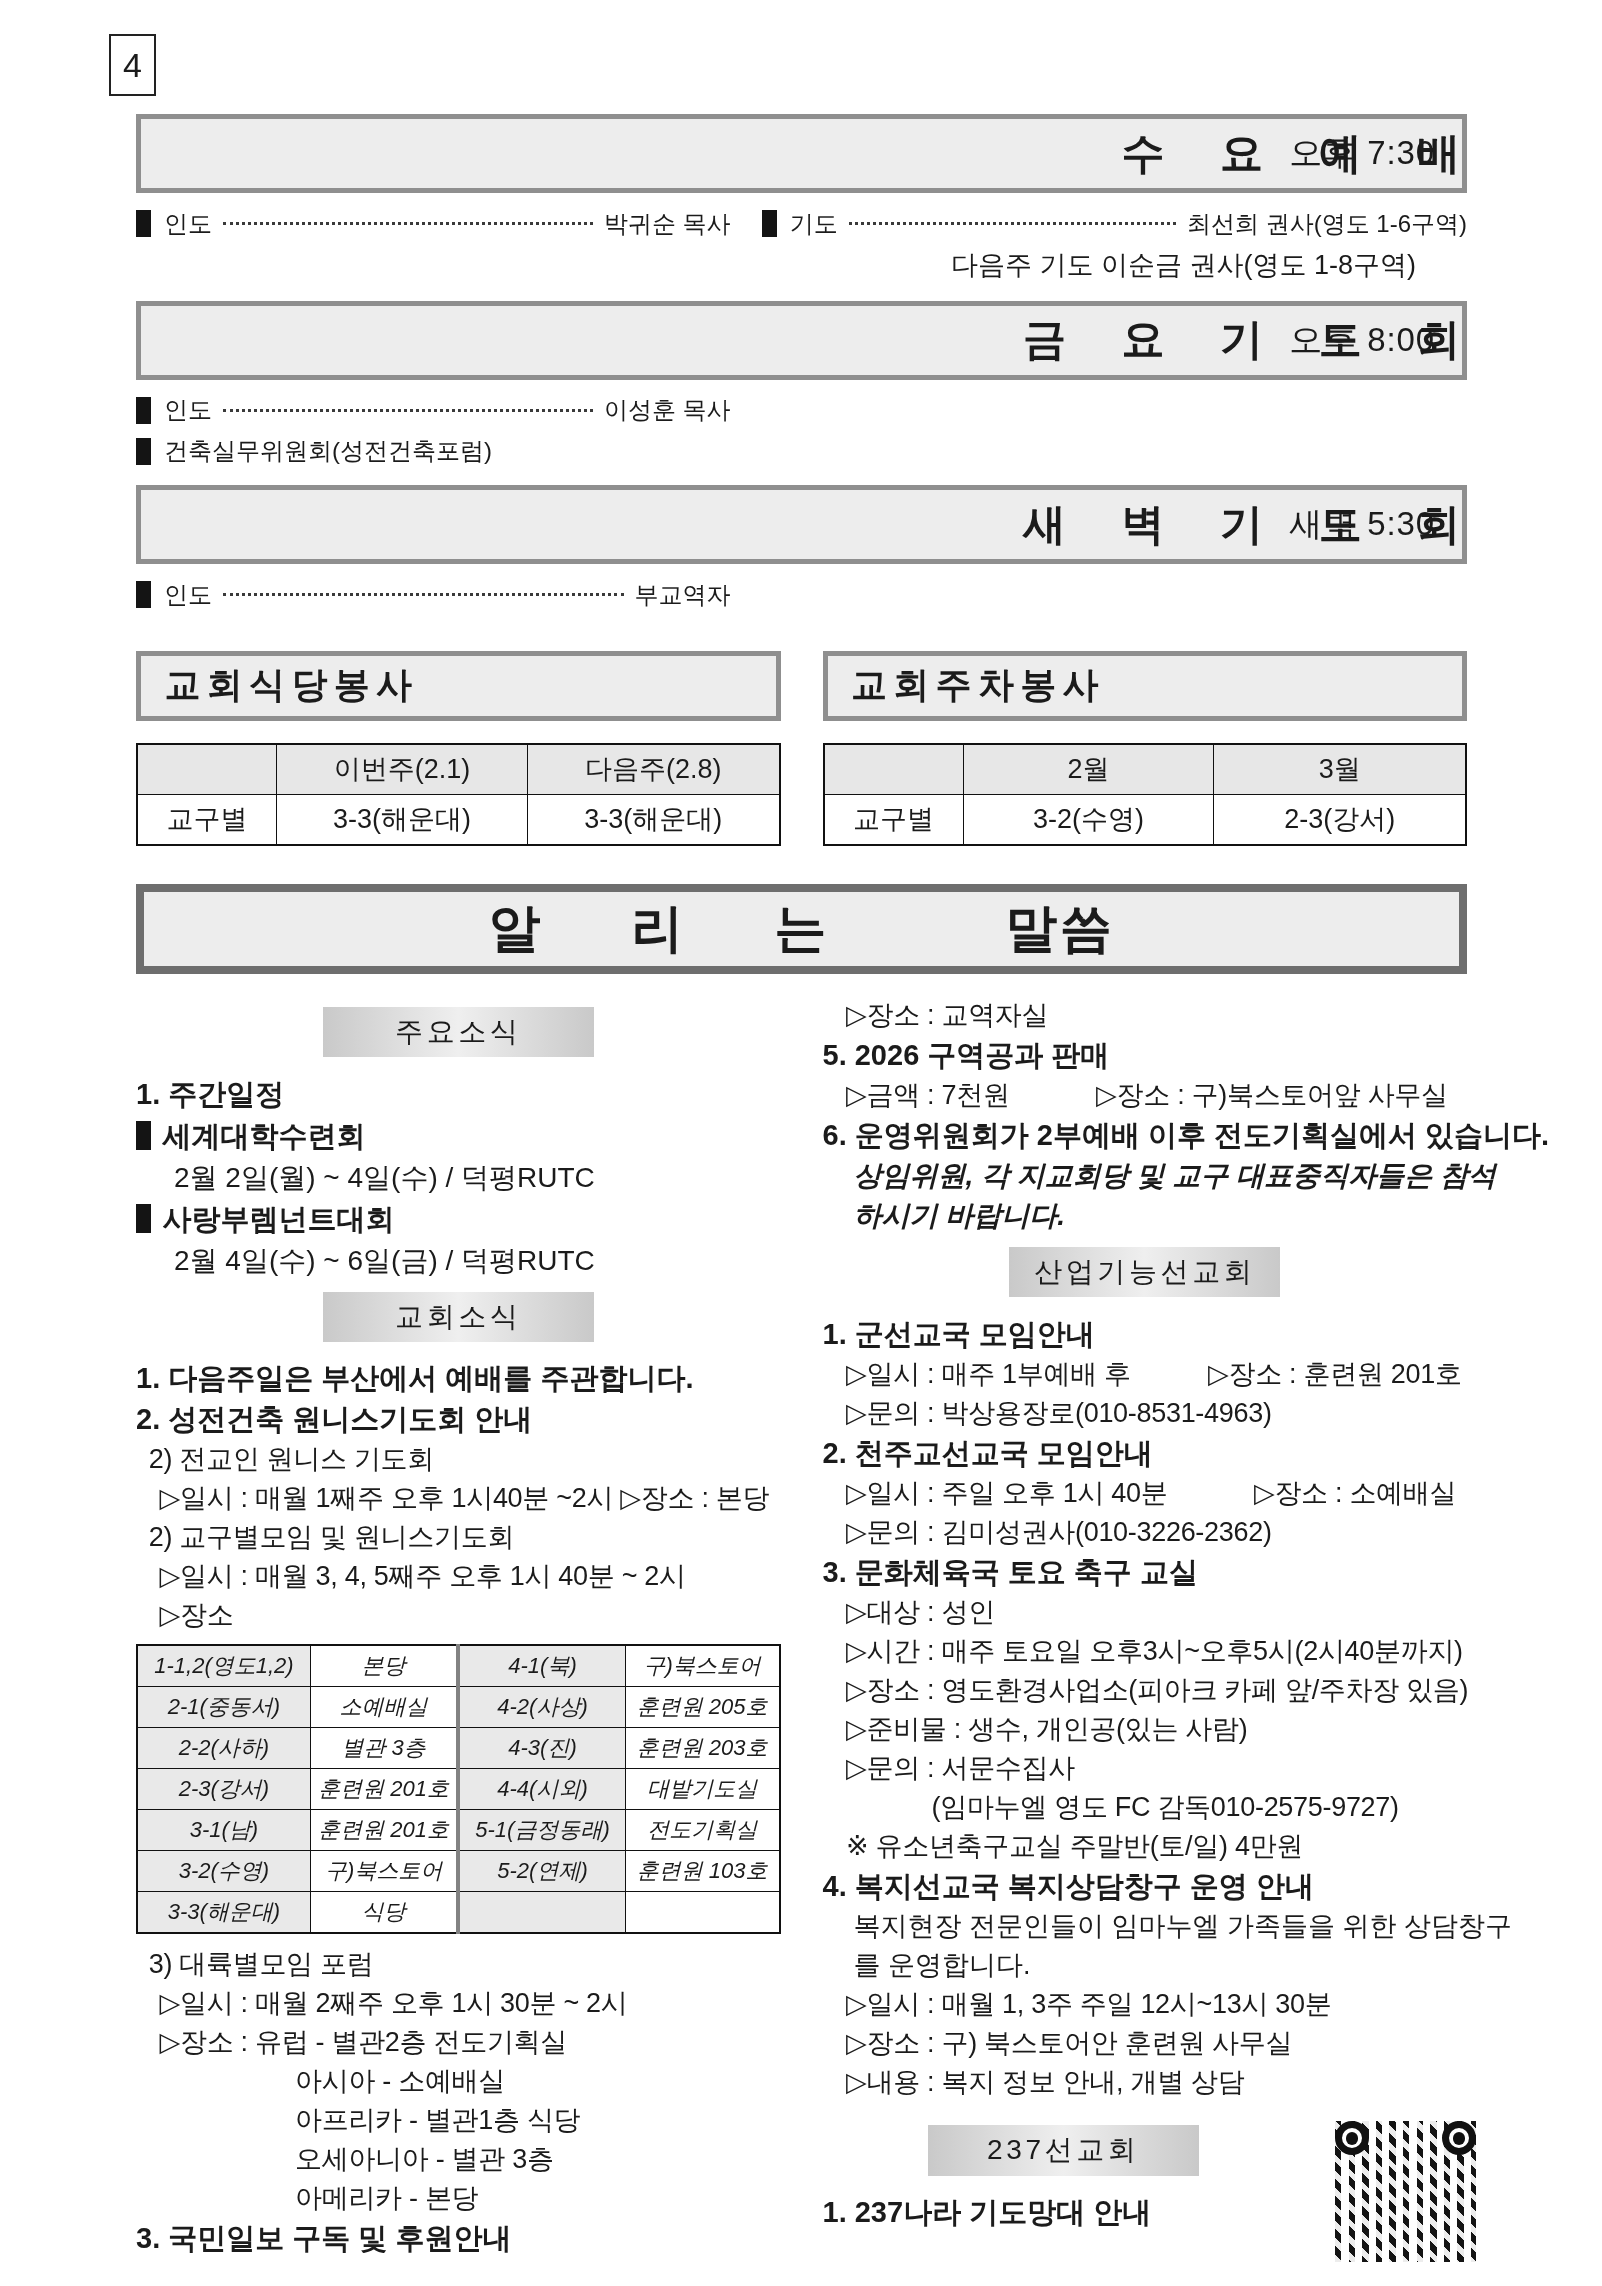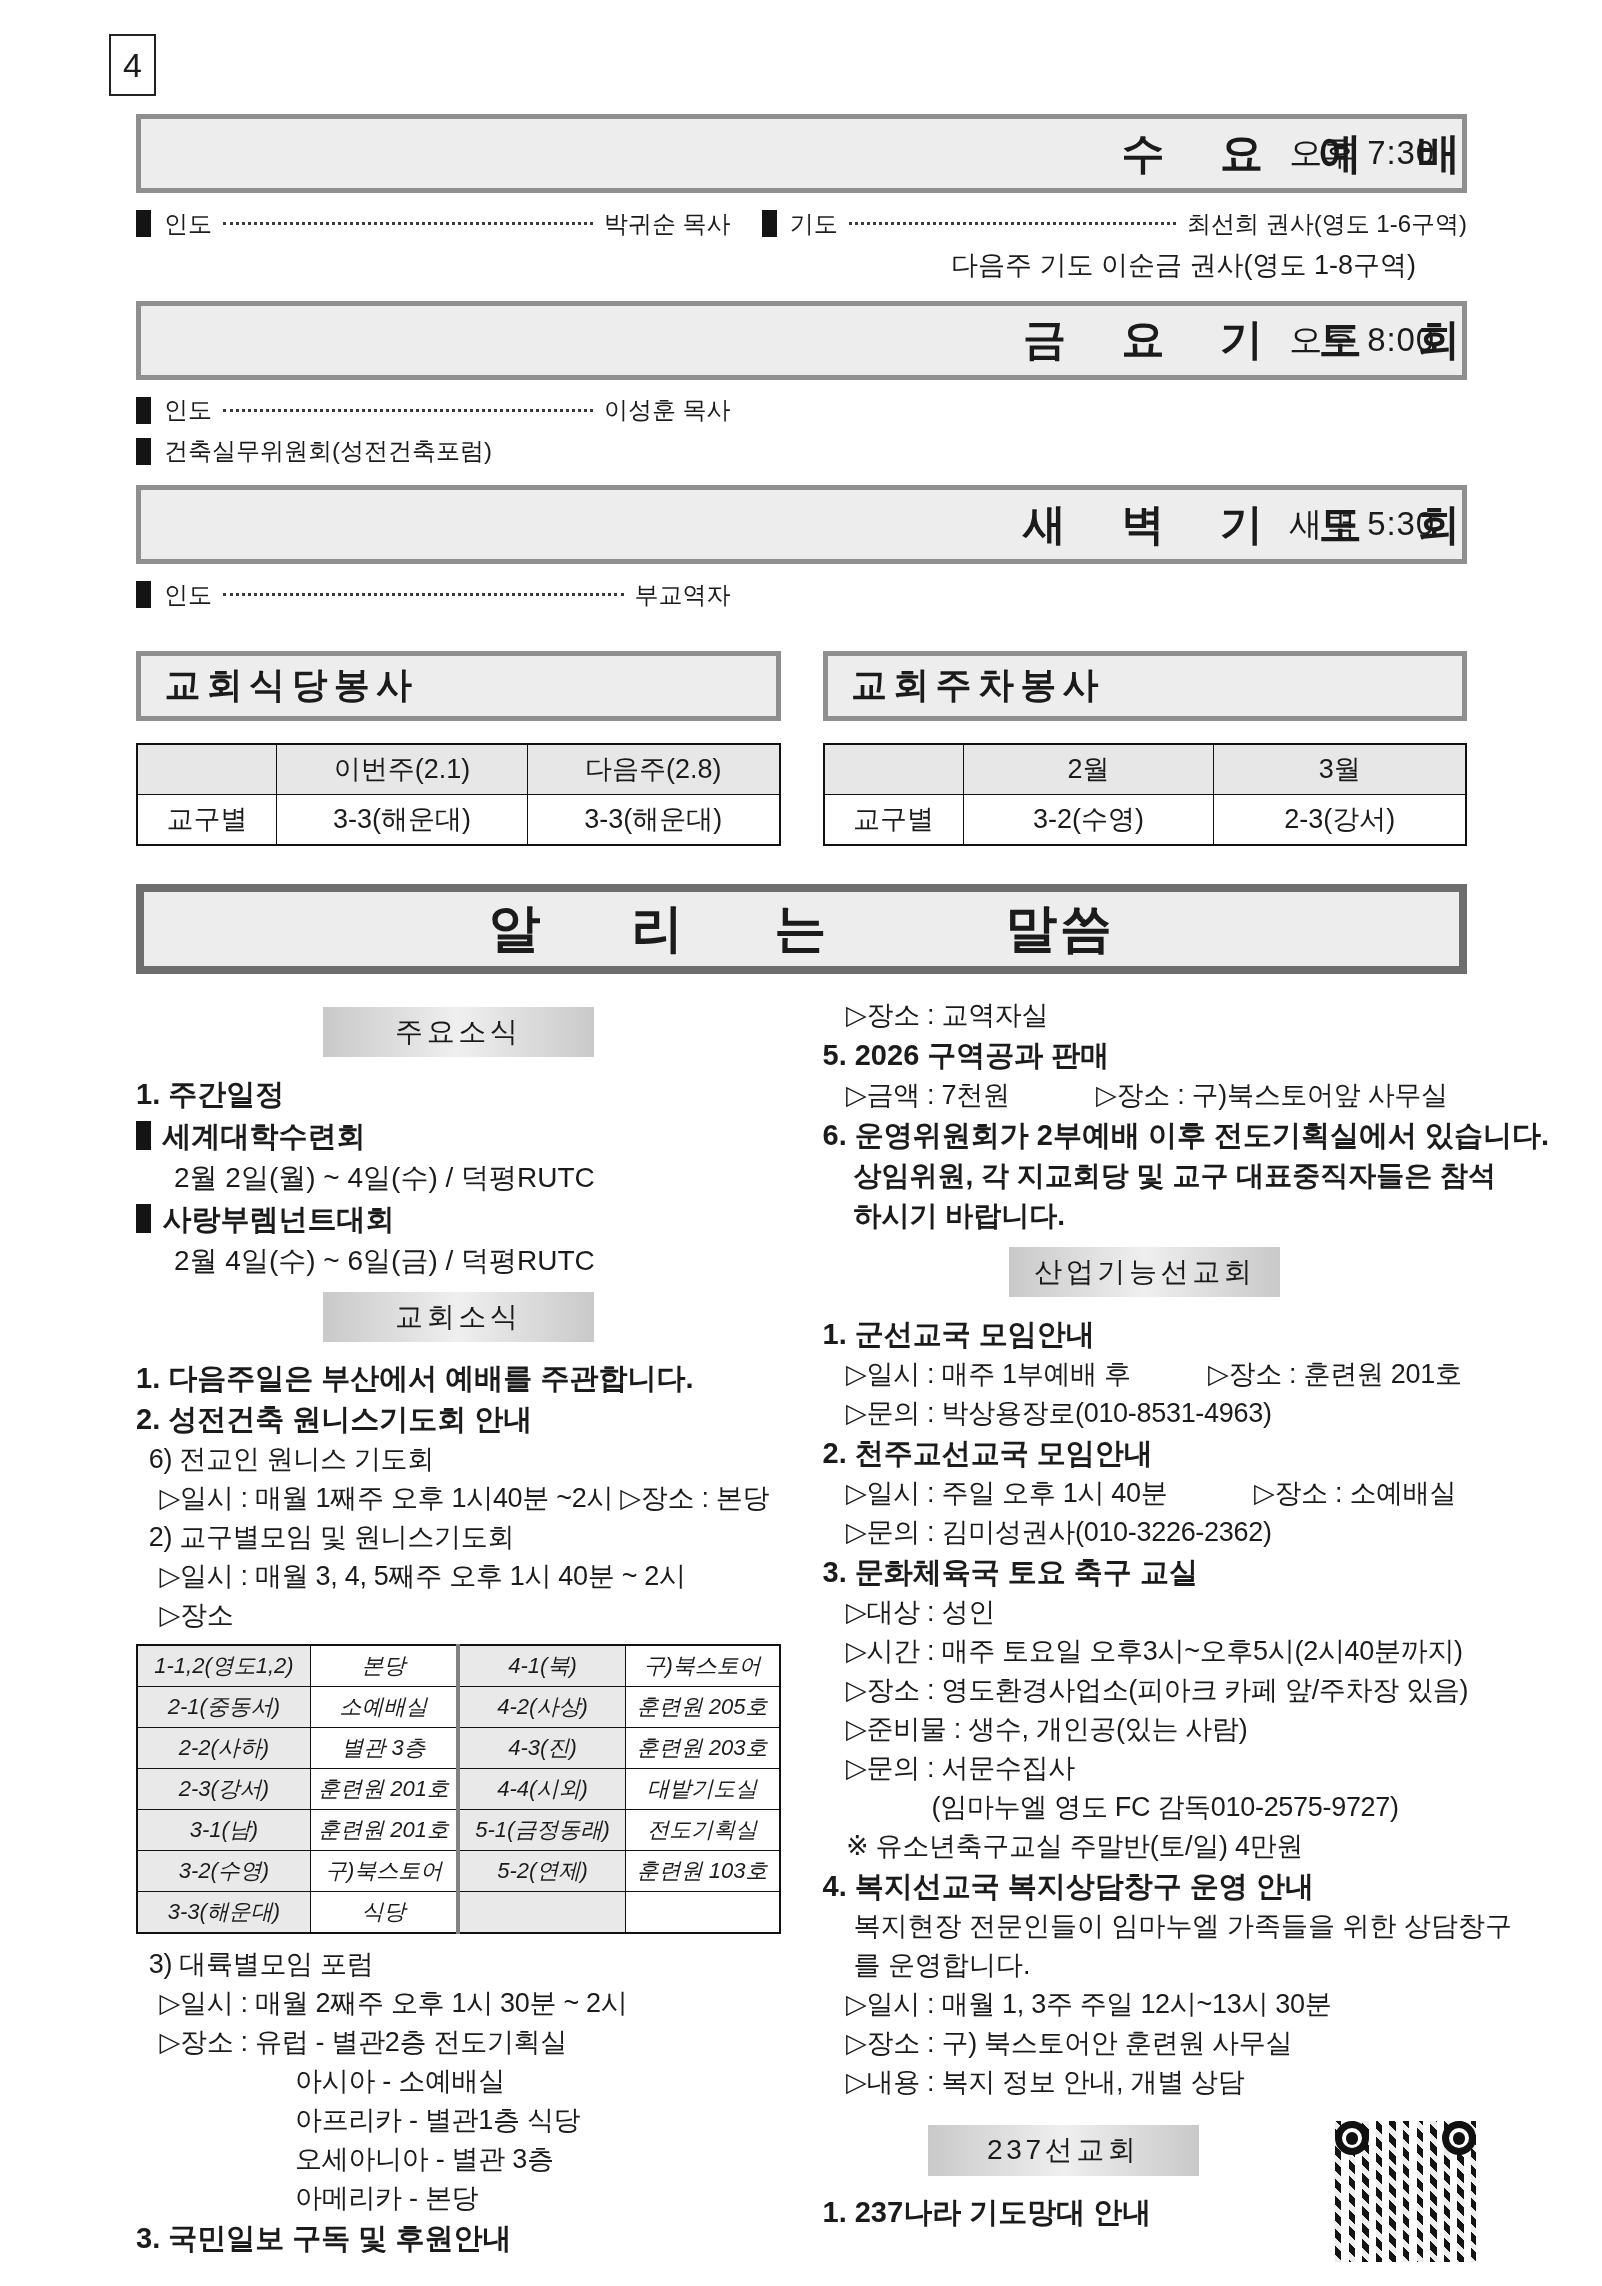--- a/index.html
+++ b/index.html
@@ -39,21 +39,21 @@
   
   .cols{display:flex;gap:42px;margin-top:22px;align-items:flex-start;}
   .colL,.colR{flex:1;min-width:0;}
   .chip{width:271px;margin:11px auto 16.3px;text-align:center;font-size:28px;font-weight:normal;
     padding:6.3px 0;letter-spacing:3.6px;
     background:linear-gradient(90deg,#c9c9c9,#efefef 50%,#c9c9c9);}
   .n{font-size:29px;font-weight:bold;line-height:41px;white-space:nowrap;}
   .s{font-size:27px;line-height:39px;padding-left:23.5px;white-space:nowrap;letter-spacing:-0.3px;}
   .s2{padding-left:63px;}
   .s-deep{padding-left:159px;}
-  .wrapln{padding-left:31px;font-size:28px;line-height:40px;white-space:nowrap;font-weight:bold;}
+  .wrapln{padding-left:31px;font-size:28px;line-height:40px;white-space:nowrap;font-weight:bold;font-style:italic;}
   .body-ln{padding-left:31px;font-size:27px;line-height:39px;white-space:nowrap;}
   .blt{display:flex;align-items:center;font-weight:bold;font-size:29px;line-height:42px;}
   .blt .sq{height:29px;margin-right:11px;}
   .bsub{padding-left:38px;font-size:28px;line-height:41px;white-space:nowrap;}
   .pair{display:flex;}
   .pair .right-auto{margin-left:auto;padding-right:5.4px;}
   .pair .right-fix{margin-left:63px;}
   
   .rooms{border-collapse:collapse;width:100%;margin:9px 0 11px;font-size:22px;border:2.7px solid #111;table-layout:fixed;font-style:italic;}
   .rooms td{border:1.8px solid #111;height:38px;text-align:center;overflow:hidden;}
@@ -184,21 +184,21 @@
       <div class="blt">
         <span class="sq"></span>
         <span>사랑부렘넌트대회</span>
       </div>
       <div class="bsub">2월 4일(수) ~ 6일(금) / 덕평RUTC</div>
 
       <div class="chip">교회소식</div>
 
       <div class="n">1. 다음주일은 부산에서 예배를 주관합니다.</div>
       <div class="n">2. 성전건축 원니스기도회 안내</div>
-      <div class="s" style="padding-left:12.7px">6) 전교인 원니스 기도회</div>
+      <div class="s" style="padding-left:12.7px">2) 전교인 원니스 기도회</div>
       <div class="s">▷일시 : 매월 1째주 오후 1시40분 ~2시  ▷장소 : 본당</div>
       <div class="s" style="padding-left:12.7px">2) 교구별모임 및 원니스기도회</div>
       <div class="s">▷일시 : 매월 3, 4, 5째주 오후 1시 40분 ~ 2시</div>
       <div class="s">▷장소</div>
 
       <table class="rooms">
         <colgroup>
             <col class="c1">
             <col class="c2">
             <col class="c3">

